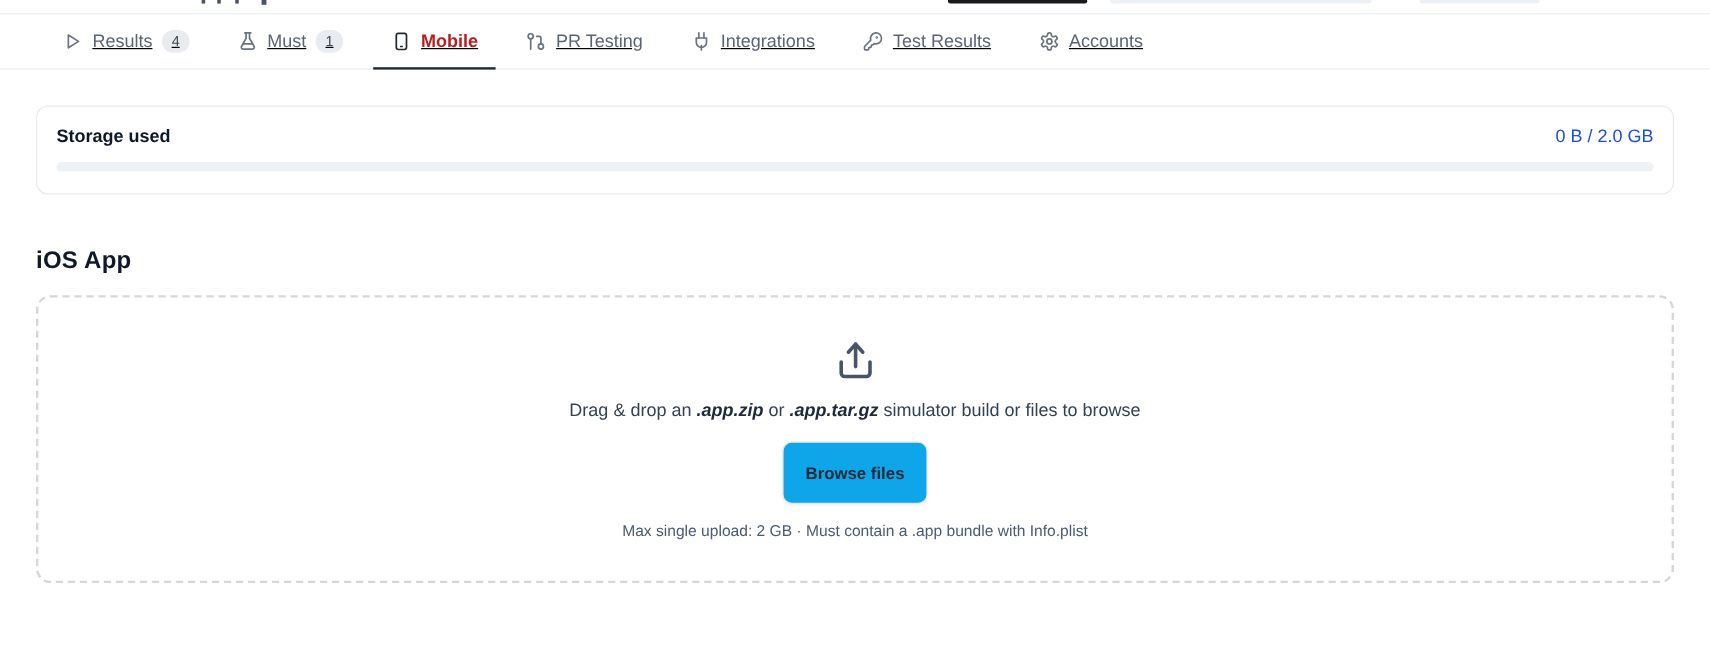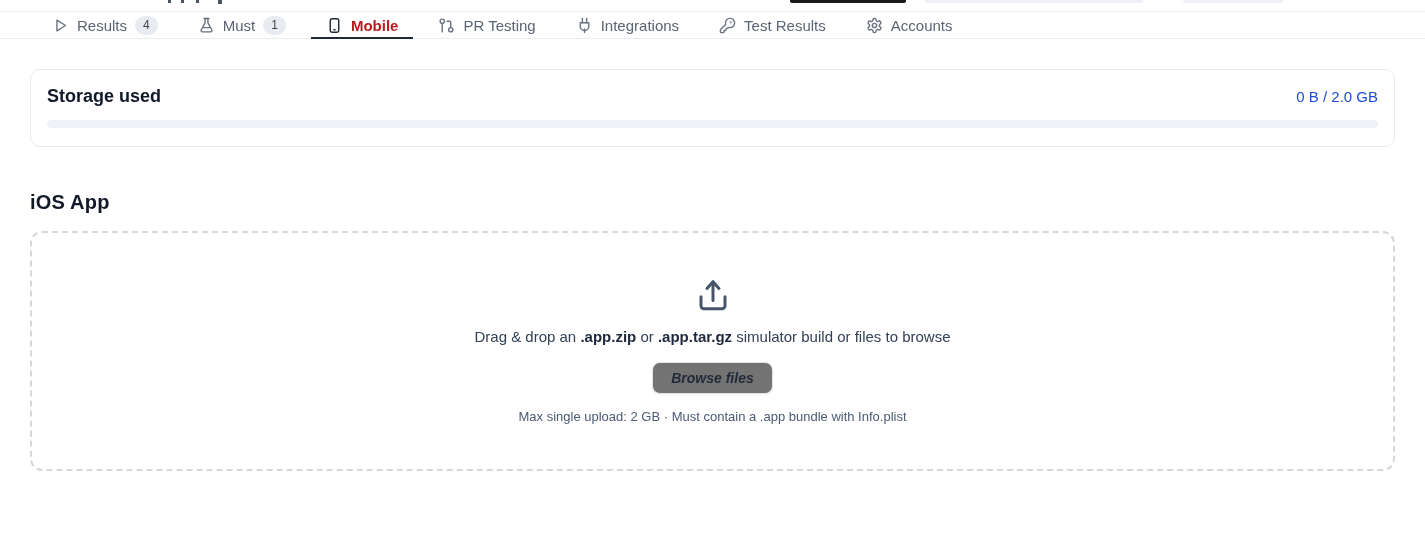--- a/index.html
+++ b/index.html
@@ -10,56 +10,56 @@
   .cutoff-strip { position:relative; height:11px; width:100%; }
   .cutoff-dot { position:absolute; top:0; background:#4b5563; }
   .cutoff-black { position:absolute; top:0; left:790px; width:116px; height:3px;
     background:#19191c; border-radius:0 0 2px 2px; }
   .cutoff-gray1 { position:absolute; top:0; left:925px; width:218px; height:3px;
     background:#edf0f4; border-radius:0 0 3px 3px; }
   .cutoff-gray2 { position:absolute; top:0; left:1183px; width:100px; height:3px;
     background:#edf0f4; border-radius:0 0 3px 3px; }
 
   
-  .tabbar { height:28px; border-top:1px solid #e9edf0; border-bottom:1px solid #e9edf0;
-    display:flex; align-items:stretch; padding-left:37px; }
+  .tabbar { height:47px; border-top:1px solid #e9edf0; border-bottom:1px solid #e9edf0;
+    display:flex; align-items:stretch; padding-left:37px;text-decoration:underline; }
   .tab { position:relative; display:flex; align-items:center; gap:8px;
     padding:0 15px; margin-right:10px; color:#5b6472; font-size:15px; cursor:pointer; }
   .tab .tab-icon { display:flex; align-items:center; color:#6b7280; }
   .tab svg { width:17px; height:17px; }
   .tab.active { color:#b91c1c; font-weight:700; }
   .tab.active .tab-icon { color:#1f2937; }
   .tab.active::after { content:""; position:absolute; left:0; right:0; bottom:-1px;
     height:2px; background:#1f2937; }
   .badge { background:#e8ecf1; color:#3f4754; font-size:12px; font-weight:500;
     border-radius:999px; padding:2px 8px; line-height:15px; }
 
   
   .storage-card { margin:30px 30px 0 30px; border:1px solid #e7eaee; border-radius:10px;
     padding:16px 16px 18px 16px; }
   .storage-row { display:flex; justify-content:space-between; align-items:center;
     margin-bottom:13px; }
-  .storage-label { font-size:18px; font-weight:700; color:#0f172a; }
+  .storage-label { font-size:15px; font-weight:700; color:#0f172a; }
   .storage-usage { font-size:15px; font-weight:400; color:#1d4ed8; }
   .progress-track { height:8px; border-radius:4px; background:#eef2f7; overflow:hidden; }
   .progress-fill { height:100%; background:#94a3b8; width:0%; }
 
   
   .section-heading { margin:44px 30px 17px 30px; font-size:20px; font-weight:700;
     color:#111827; letter-spacing:.2px; }
   .dropzone { margin:0 30px; height:240px; border:2px dashed #d4d7dc; border-radius:12px;
     display:flex; flex-direction:column; align-items:center; justify-content:center;
     cursor:pointer; }
   .upload-icon { color:#475569; margin-bottom:10px; }
   .dz-instruction { font-size:15px; color:#334155; margin-bottom:17px; }
-  .dz-instruction b { color:#1e293b; font-weight:700; }
-  .browse-btn { background:#737373; border:1px solid #e2e5ea; border-radius:8px;
-    padding:7px 18px; font-size:14px; font-weight:700; color:#1f2937;
+  .dz-instruction b { color:#1e293b; font-weight:700;font-style:italic; }
+  .browse-btn { background:#0ea5e9; border:1px solid #e2e5ea; border-radius:8px;
+    padding:17px 18px; font-size:14px; font-weight:700; color:#1f2937;
     box-shadow:0 1px 2px rgba(16,24,40,.05); cursor:pointer;
-    font-family:"Liberation Sans","DejaVu Sans",sans-serif;font-style:italic; }
+    font-family:"Liberation Sans","DejaVu Sans",sans-serif; }
   .dz-hint { margin-top:15px; font-size:13px; color:#4b5a73; }
 </style>
 </head>
 <body>
 
 <div class="cutoff-strip">
   <span class="cutoff-dot" style="left:168px;width:3px;height:3px"></span>
   <span class="cutoff-dot" style="left:181px;width:3px;height:3px"></span>
   <span class="cutoff-dot" style="left:196px;width:3px;height:3px"></span>
   <span class="cutoff-dot" style="left:218px;width:4px;height:4px"></span>

